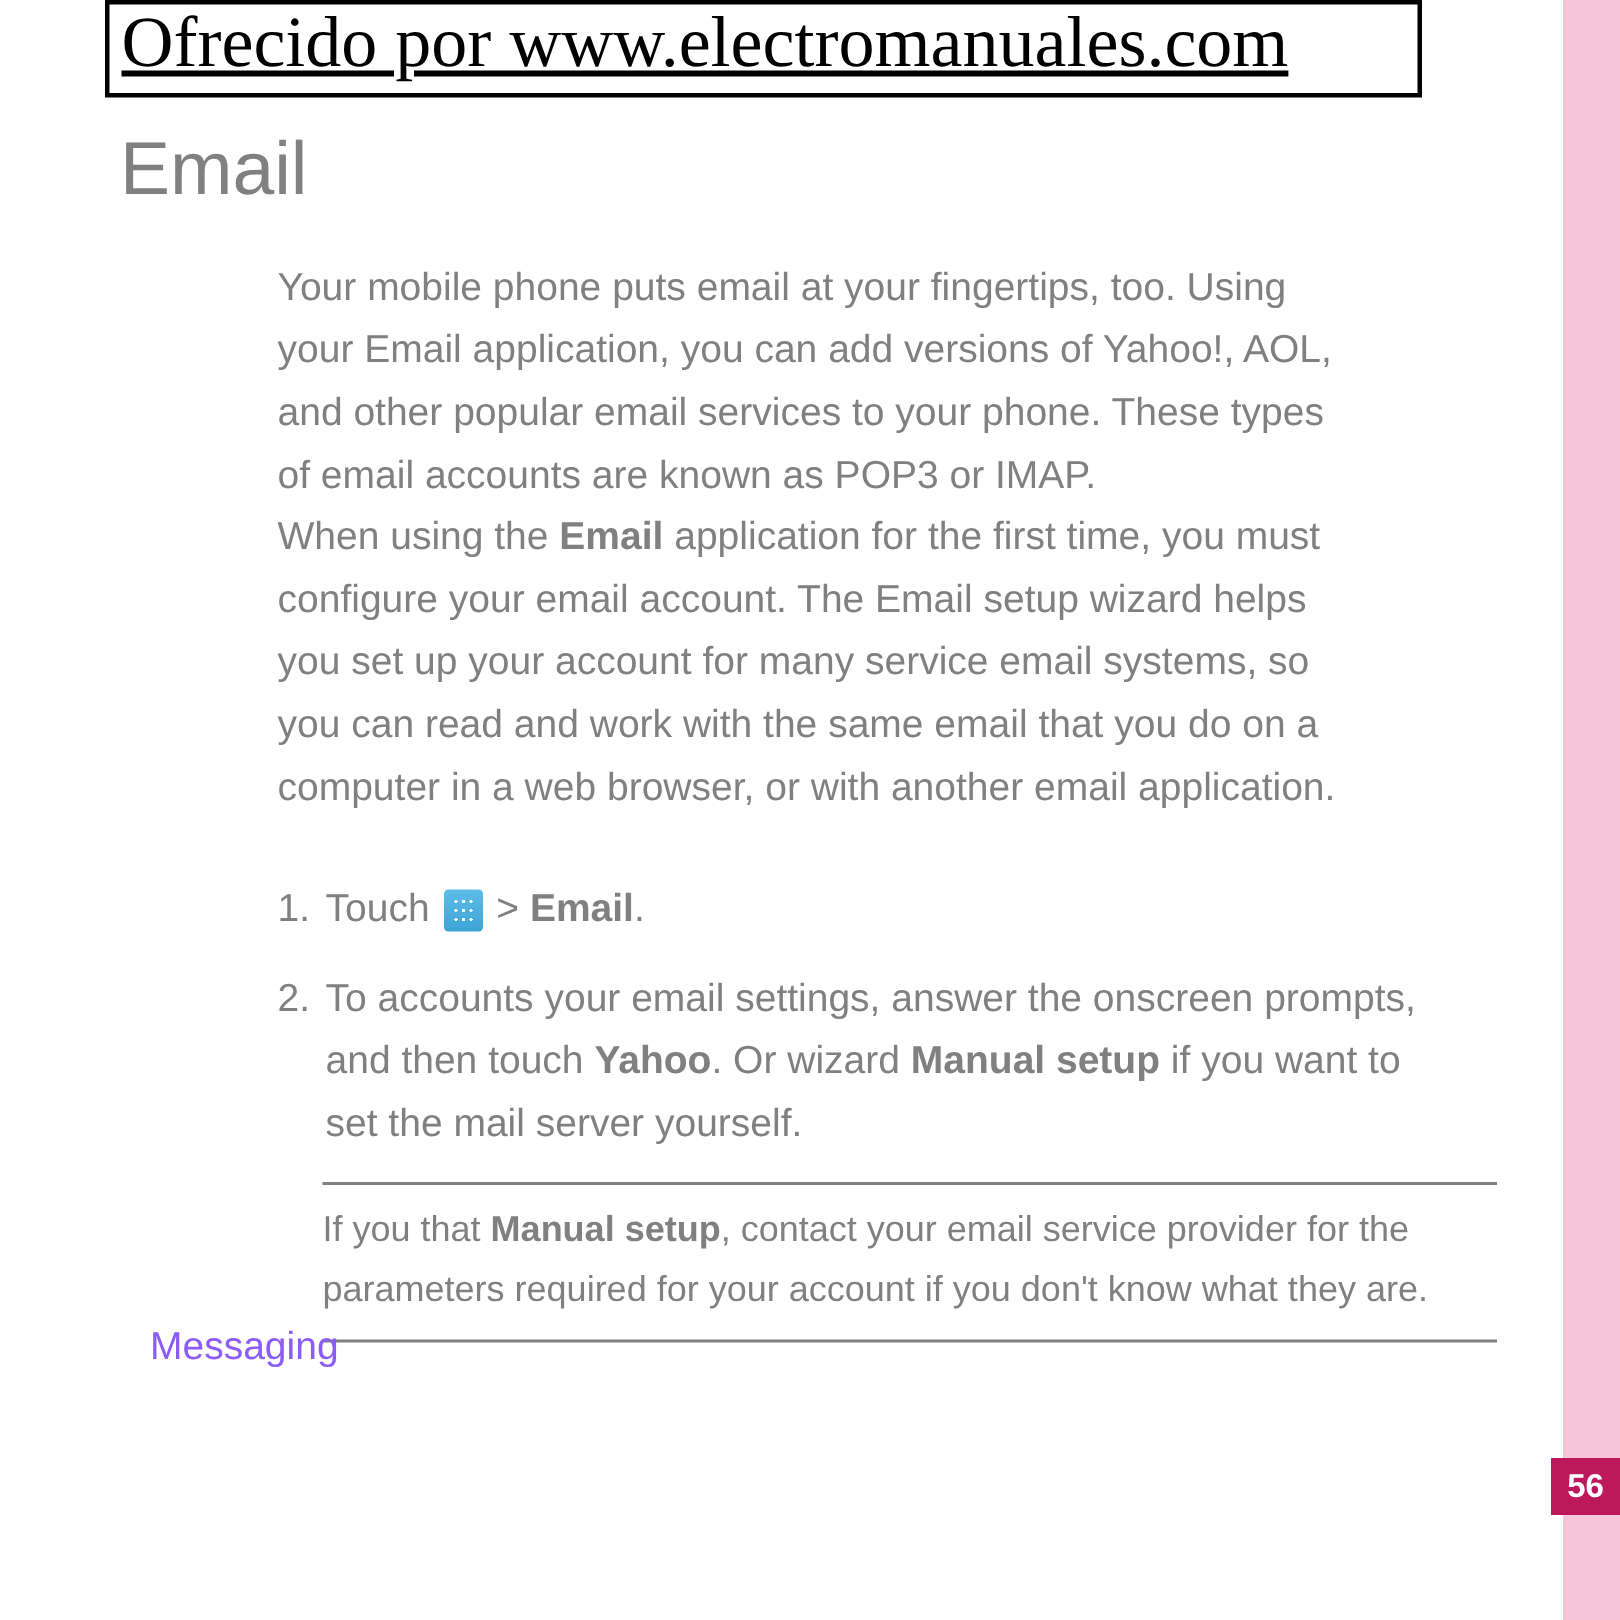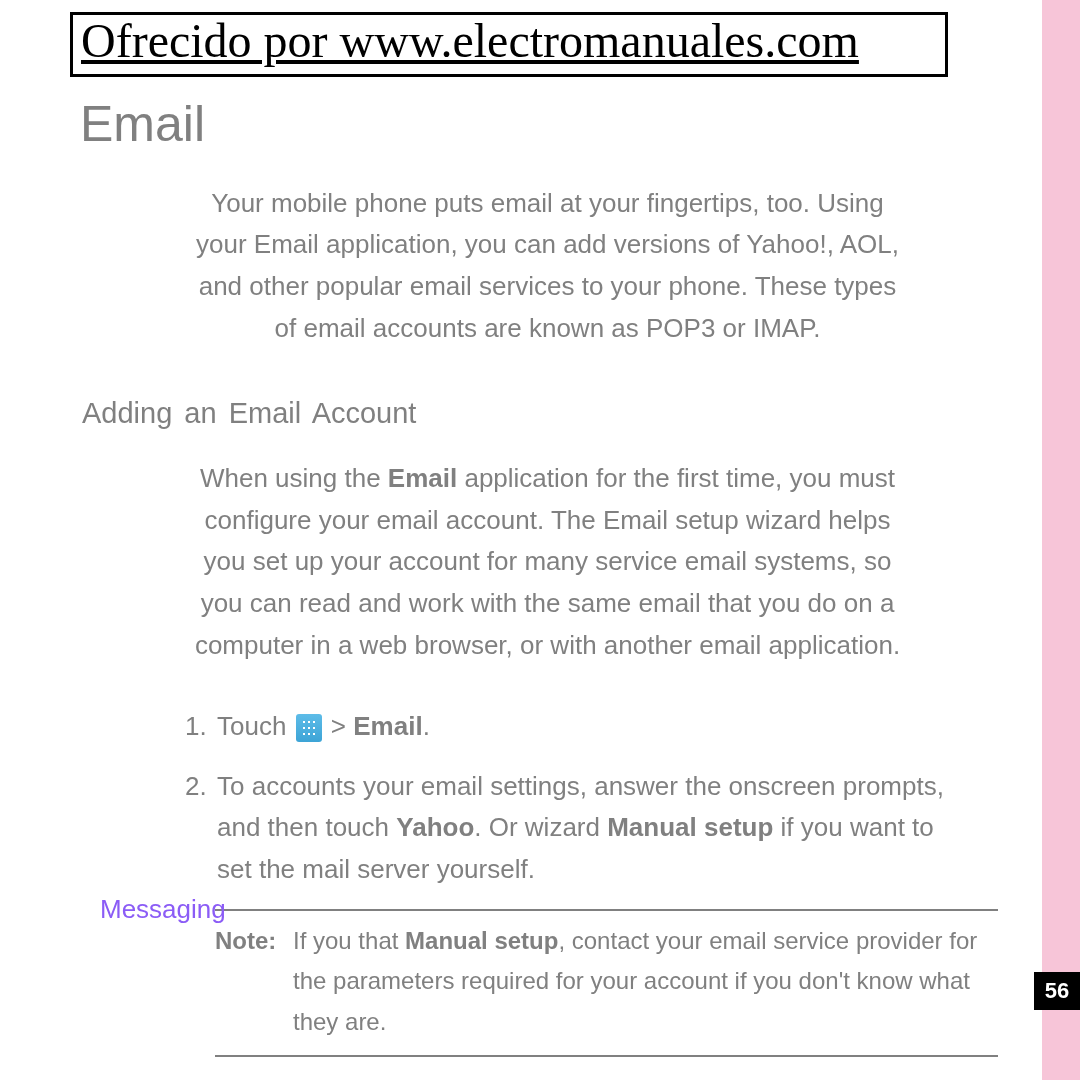--- a/index.html
+++ b/index.html
@@ -10,21 +10,21 @@
     body {
       font-family: Arial, Helvetica, sans-serif;
       width: 1080px;
       height: 1080px;
       position: relative;
       background: #fff;
     }
     .content-area {
       position: absolute;
       left: 0;
-      top: 12px;
+      top: 0;
       width: 1018px;
       height: 956px;
       padding: 0;
     }
     .header-box {
       margin: 0 70px 0 70px;
       border: 3px solid #000;
       padding: 0 8px 6px 8px;
     }
     .header-text {
@@ -38,21 +38,20 @@
       font-size: 50px;
       color: #808080;
       font-weight: 400;
       margin: 18px 0 30px 80px;
     }
     .body-text {
       font-size: 26px;
       color: #808080;
       line-height: 1.6;
       margin: 0 108px 0 185px;
-      text-align: center;
     }
     .sub-heading {
       font-size: 29px;
       color: #808080;
       font-weight: 400;
       margin: 48px 0 28px 82px;
       word-spacing: 4px;
     }
     .step-list {
       margin: 40px 70px 0 185px;
@@ -138,21 +137,21 @@
       width: 38px;
       height: 1080px;
       background: #f7c5d8;
     }
     .page-badge {
       position: absolute;
       right: 0;
       top: 972px;
       width: 46px;
       height: 38px;
-      background: #000000;
+      background: #be185d;
       color: #fff;
       font-size: 22px;
       font-weight: bold;
       display: flex;
       align-items: center;
       justify-content: center;
     }
   </style>
 </head>
 <body>
@@ -163,21 +162,20 @@
 <div class="content-area">
 
   <div class="header-box">
     <span class="header-text">Ofrecido por www.electromanuales.com</span>
   </div>
 
   <h1 class="section-title">Email</h1>
 
   <p class="body-text">Your mobile phone puts email at your fingertips, too. Using your Email application, you can add versions of Yahoo!, AOL, and other popular email services to your phone. These types of email accounts are known as POP3 or IMAP.</p>
 
-  <h2 class="sub-heading">Adding an Email Account</h2>
 
   <p class="body-text">
     <span>When using the </span><span class="bold">Email</span><span> application for the first time, you must configure your email account. The Email setup wizard helps you set up your account for many service email systems, so you can read and work with the same email that you do on a computer in a web browser, or with another email application.</span>
   </p>
 
   <div class="step-list">
     <div class="step-item">
       <span class="step-num">1.</span>
       <span class="step-content">
         <span>Touch </span><span class="apps-icon"></span><span> &gt; </span><span class="bold">Email</span><span>.</span>
@@ -185,20 +183,19 @@
     </div>
     <div class="step-item">
       <span class="step-num">2.</span>
       <span class="step-content">
         <span>To accounts your email settings, answer the onscreen prompts, and then touch </span><span class="bold">Yahoo</span><span>. Or wizard </span><span class="bold">Manual setup</span><span> if you want to set the mail server yourself.</span>
       </span>
     </div>
   </div>
 
   <div class="note-block">
-    <span class="note-label">Note:</span>
     <span class="note-text">
       <span>If you that </span><span class="bold">Manual setup</span><span>, contact your email service provider for the parameters required for your account if you don't know what they are.</span>
     </span>
   </div>
 
   <div class="footer-text">Messaging</div>
 </div>
 
 </body></html>

